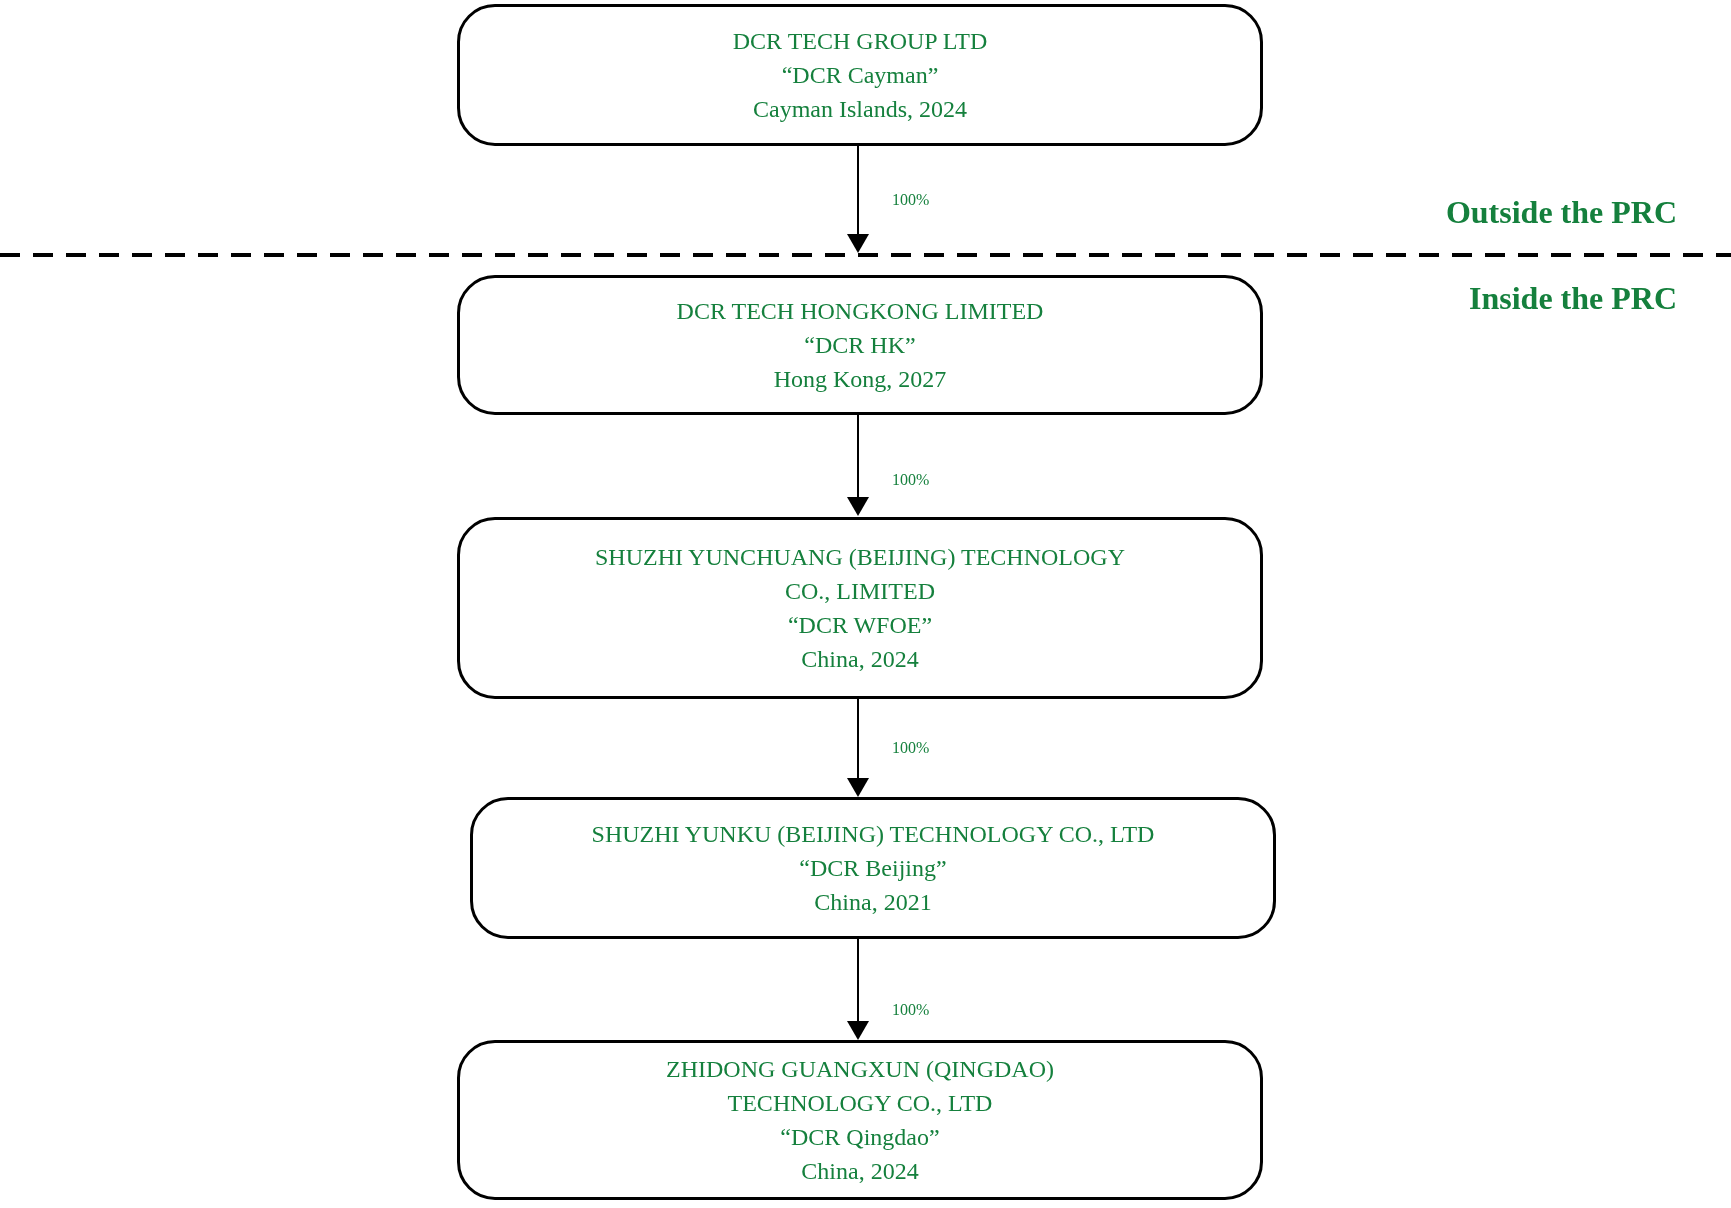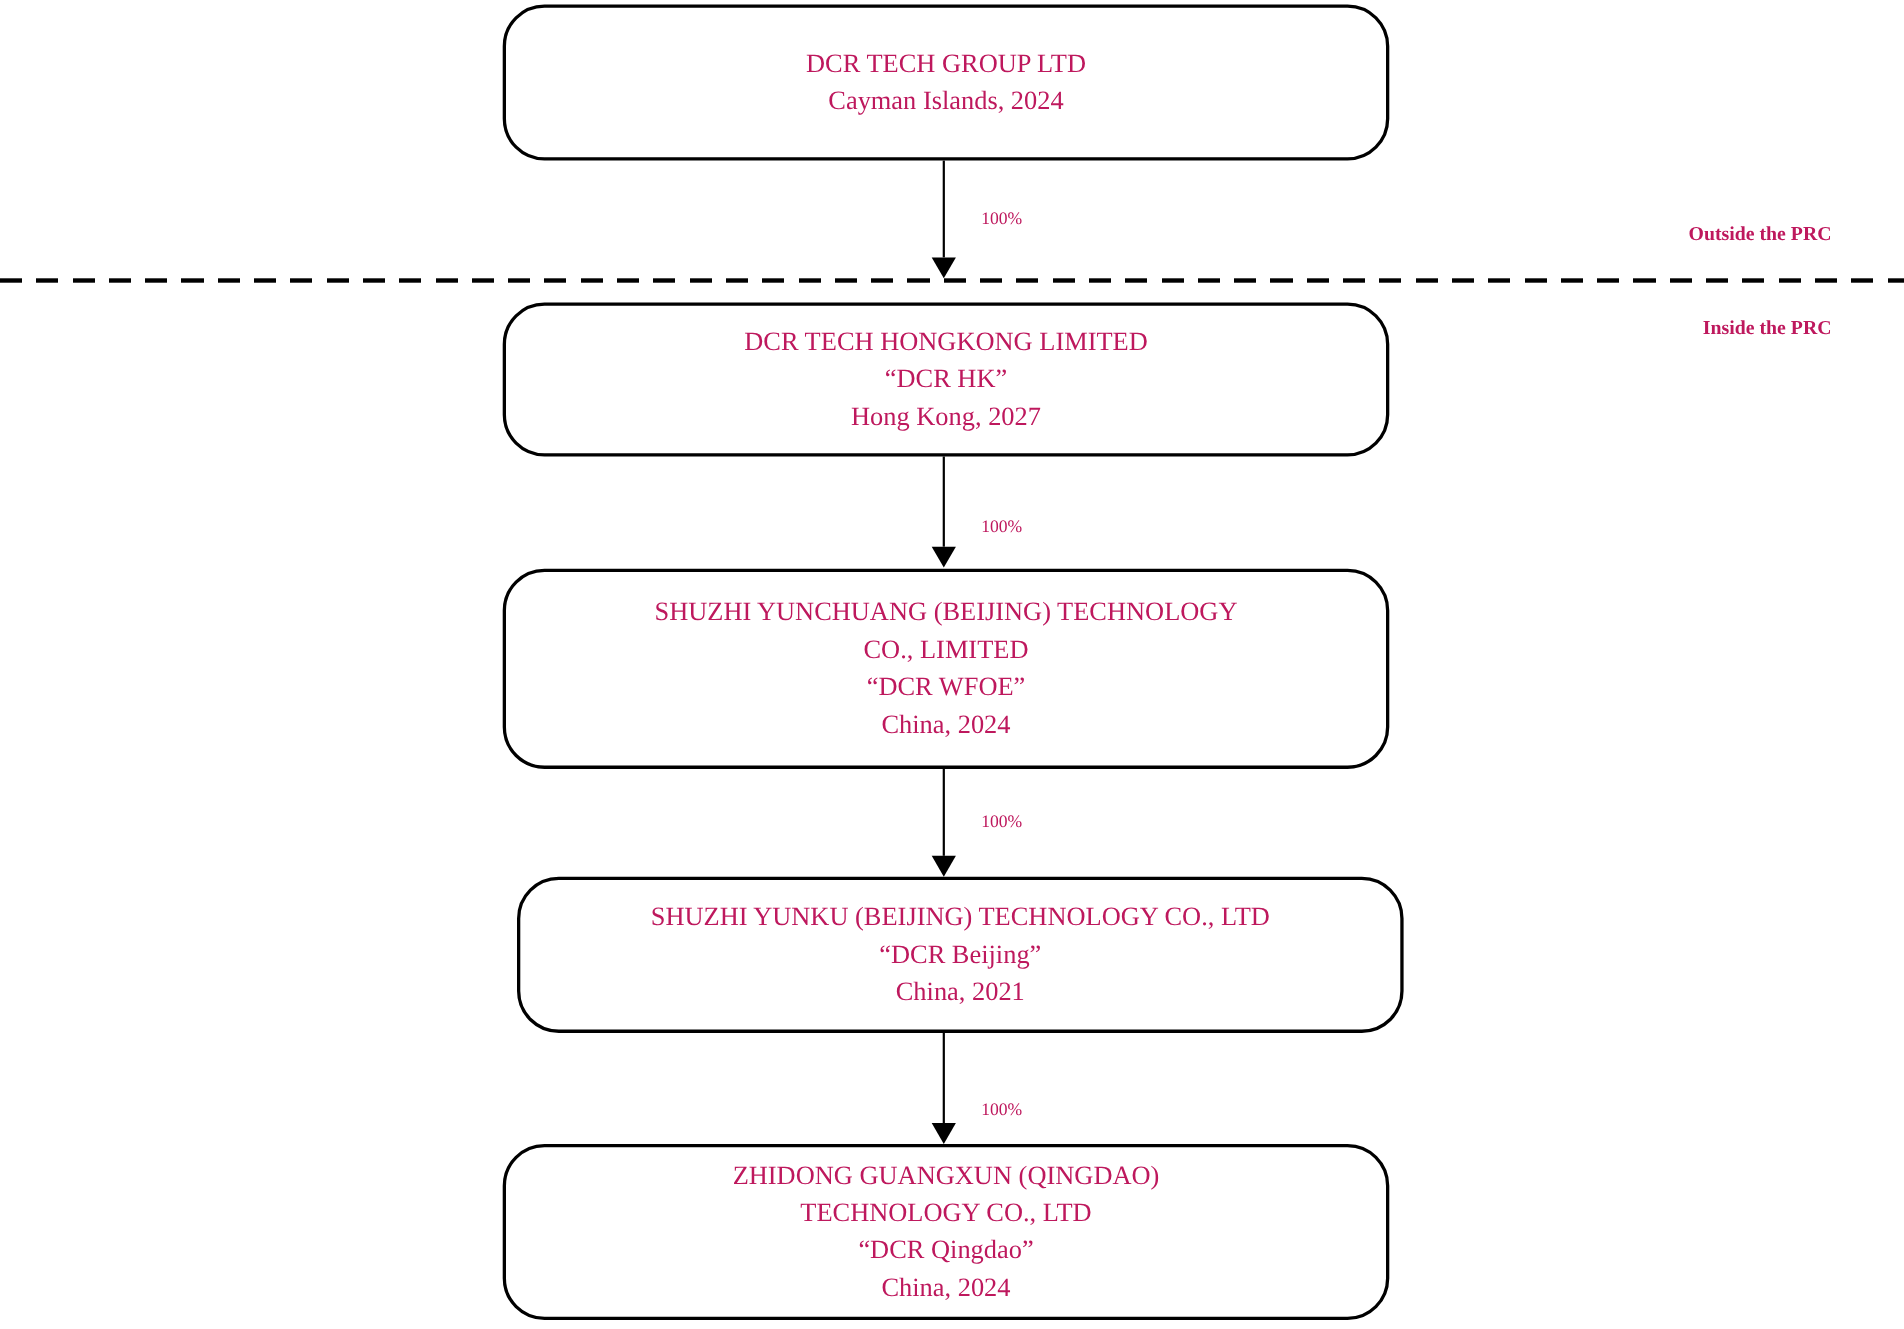--- a/index.html
+++ b/index.html
@@ -5,21 +5,21 @@
   html, body {
     margin: 0;
     padding: 0;
     background: #ffffff;
   }
   .canvas {
     position: relative;
     width: 1731px;
     height: 1208px;
     background: #ffffff;
-    color: #be185d;
+    color: #15803d;
     font-family: "Liberation Serif", "DejaVu Serif", serif;
     overflow: hidden;
   }
   .entity-box {
     position: absolute;
     left: 457px;
     width: 806px;
     box-sizing: border-box;
     border: 3px solid #000000;
     border-radius: 38px;
@@ -79,37 +79,38 @@
   .prc-divider {
     position: absolute;
     left: 0;
     top: 253px;
     width: 1731px;
     height: 4px;
     background: repeating-linear-gradient(90deg, #000000 0 20px, transparent 20px 33px);
   }
   .region-label {
     position: absolute;
-    right: 66px;
-    font-size: 18px;
+    right: 54px;
+    font-size: 32px;
     line-height: 30px;
     font-weight: bold;
     text-align: right;
     white-space: nowrap;
   }
   .r-outside { top: 197px; }
   .r-inside  { top: 283px; }
 </style>
 </head>
 <body>
 
 <div class="canvas">
 
   <div class="entity-box b1">
     <div class="entity-line">DCR TECH GROUP LTD</div>
+    <div class="entity-line">“DCR Cayman”</div>
     <div class="entity-line">Cayman Islands, 2024</div>
   </div>
 
   <div class="entity-box b2">
     <div class="entity-line">DCR TECH HONGKONG LIMITED</div>
     <div class="entity-line">“DCR HK”</div>
     <div class="entity-line">Hong Kong, 2027</div>
   </div>
 
   <div class="entity-box b3">

